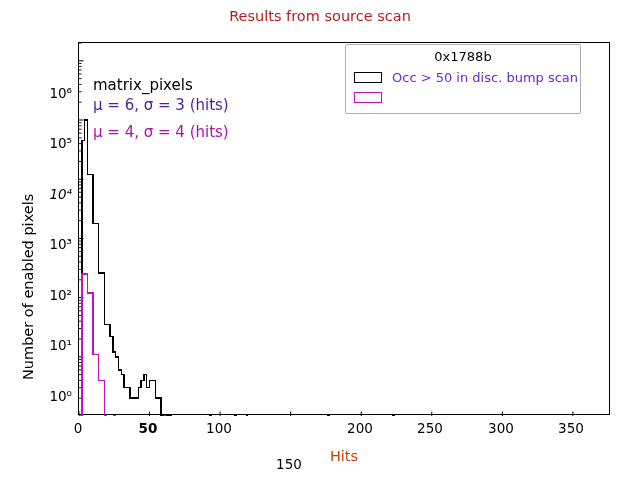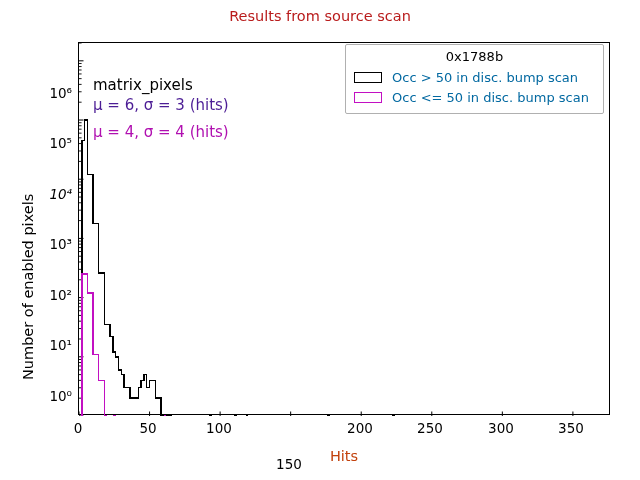--- a/index.html
+++ b/index.html
@@ -23,51 +23,51 @@
   .ytl{position:absolute;font-size:13.5px;color:#000;white-space:nowrap;
        text-align:right;width:46px;}
   .xtl{position:absolute;font-size:13.5px;color:#000;text-align:center;
        width:60px;top:420px;}
 
   .annot{position:absolute;font-size:15px;white-space:nowrap;margin-top:28px;}
   #an0{left:93px;top:48px;color:#000;}
   #an1{left:93px;top:68px;color:#4c1d95;}
   #an2{left:93px;top:95px;color:#b010b0;}
 
-  #legend{position:absolute;left:345px;top:44px;width:259px;
+  #legend{position:absolute;left:345px;top:44px;width:236px;
           border:0.9px solid #b0b0b0;border-radius:2px;background:#fff;
           box-sizing:border-box;padding:4px 8px 6px 8px;}
   #legtitle{text-align:center;font-size:13px;color:#000;margin-bottom:3px;}
   .legrow{display:flex;align-items:center;height:20px;}
   .swatch{width:28px;height:11px;box-sizing:border-box;margin-right:10px;
           background:transparent;flex:none;}
   .sw0{border:1.5px solid #000000;}
   .sw1{border:1.5px solid #c210c2;}
-  .legtxt{font-size:13px;color:#0369a1;white-space:nowrap;}
+  .legtxt{font-size:13px;color:#6d28d9;white-space:nowrap;}
 </style>
 </head>
 <body>
 
 <div id="fig">
 
   <div id="title">Results from source scan</div>
 
   <div id="ylabel">Number of enabled pixels</div>
   <div id="xlabel">Hits</div>
 
   <div class="ytl" style="left:26px;top:388px;">10⁰</div>
   <div class="ytl" style="left:26px;top:337px;">10¹</div>
   <div class="ytl" style="left:26px;top:287px;">10²</div>
   <div class="ytl" style="left:26px;top:236px;">10³</div>
   <div class="ytl" style="left:26px;top:186px;font-style:italic;">10⁴</div>
   <div class="ytl" style="left:26px;top:135px;">10⁵</div>
   <div class="ytl" style="left:26px;top:85px;">10⁶</div>
 
   <div class="xtl" style="left:48px;">0</div>
-  <div class="xtl" style="left:118px;">50</div>
+  <div class="xtl" style="left:118px;font-weight:bold;">50</div>
   <div class="xtl" style="left:189px;">100</div>
   <div class="xtl" style="left:259px;margin-top:36px;">150</div>
   <div class="xtl" style="left:330px;">200</div>
   <div class="xtl" style="left:400px;">250</div>
   <div class="xtl" style="left:471px;">300</div>
   <div class="xtl" style="left:541px;">350</div>
 
   <div class="annot" id="an0">matrix_pixels</div>
   <div class="annot" id="an1">μ = 6, σ = 3 (hits)</div>
   <div class="annot" id="an2">μ = 4, σ = 4 (hits)</div>
@@ -148,17 +148,16 @@
   </div>
 
   <div id="legend">
     <div id="legtitle">0x1788b</div>
     <div class="legrow">
       <span class="swatch sw0"></span>
       <span class="legtxt">Occ &gt; 50 in disc. bump scan</span>
     </div>
     <div class="legrow">
       <span class="swatch sw1"></span>
-      <span class="legtxt">Occ &lt;= 50 in disc. bump scan</span>
     </div>
   </div>
 
 </div>
 
 </body></html>

